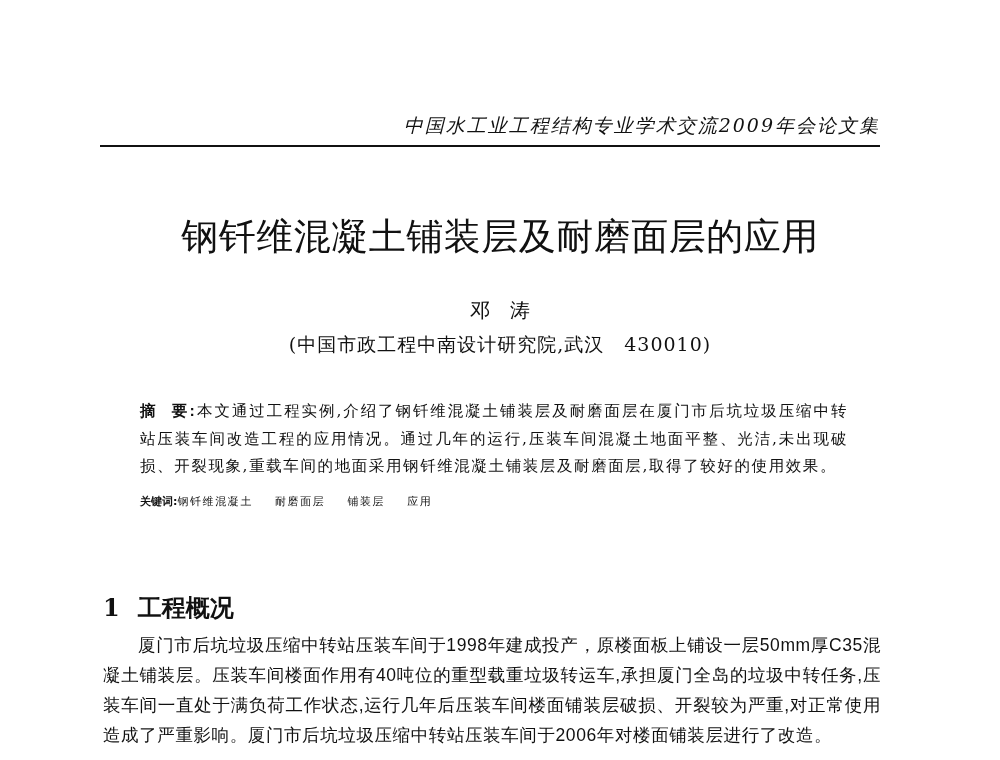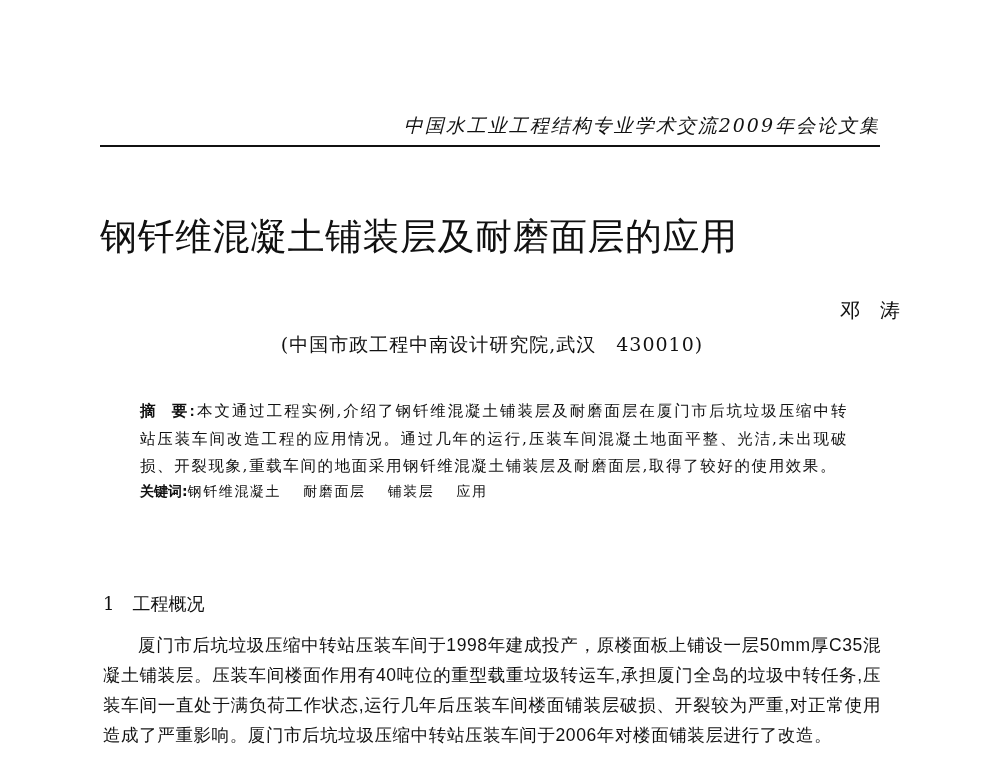--- a/index.html
+++ b/index.html
@@ -1,28 +1,28 @@
 <!DOCTYPE html>
 <html><head>
 <meta charset="utf-8">
 <style>
   html, body { margin: 0; padding: 0; background: #ffffff; }
   body { width: 1000px; height: 760px; position: relative; overflow: hidden; color: #111; font-family: "DejaVu Serif", "Liberation Serif", serif; }
   .abs { position: absolute; }
   .running-head { left: 100px; width: 780px; top: 113px; text-align: right; font-size: 19px; letter-spacing: 2px; white-space: nowrap; font-style: italic; }
   .rule { left: 100px; top: 145px; width: 780px; height: 2px; background: #111; }
-  .title { left: 100px; width: 800px; top: 212px; font-family: "DejaVu Sans", "Liberation Sans", sans-serif; font-size: 37px; letter-spacing: 0.5px; white-space: nowrap; }
-  .author { left: 100px; width: 800px; top: 297px; text-align: right; font-size: 20px; white-space: pre; }
-  .affil { left: 92px; width: 800px; top: 332px; text-align: center; font-size: 19px; letter-spacing: 1px; white-space: pre; }
+  .title { left: 100px; width: 800px; top: 212px; text-align: center; font-family: "DejaVu Sans", "Liberation Sans", sans-serif; font-size: 37px; letter-spacing: 0.5px; white-space: nowrap; }
+  .author { left: 100px; width: 800px; top: 297px; text-align: center; font-size: 20px; white-space: pre; }
+  .affil { left: 100px; width: 800px; top: 332px; text-align: center; font-size: 19px; letter-spacing: 1px; white-space: pre; }
   .abstract { left: 140px; width: 708px; top: 398px; font-size: 15.5px; line-height: 27px; letter-spacing: 1.6px; text-align: justify; }
   .abstract .lbl { font-family: Liberation Mono, monospace; font-weight: bold; letter-spacing: 0; white-space: pre; }
-  .keywords { left: 140px; top: 478px; font-size: 14px; line-height: 27px; letter-spacing: 1.6px; white-space: nowrap; }
+  .keywords { left: 140px; top: 488px; font-size: 11px; line-height: 27px; letter-spacing: 1.6px; white-space: nowrap; }
   .keywords .lbl { font-family: "DejaVu Sans", "Liberation Sans", sans-serif; font-weight: bold; letter-spacing: 0; }
   .kw { margin-right: 22px; }
-  .section-head { left: 103px; top: 592px; font-size: 18px; font-family: "DejaVu Sans", "Liberation Sans", sans-serif; font-weight: normal; white-space: pre; }
+  .section-head { left: 103px; top: 592px; font-size: 24px; font-family: "DejaVu Sans", "Liberation Sans", sans-serif; font-weight: bold; white-space: pre; }
   .section-head .num { font-family: "DejaVu Serif", "Liberation Serif", serif; margin-right: 18px; }
   .body-text { left: 103px; width: 778px; top: 630px; font-size: 17.5px; line-height: 30px; letter-spacing: 0.6px; text-align: justify; font-family: Liberation Sans, sans-serif; text-indent: 35px; }
 </style>
 </head>
 <body>
 
 <div class="abs running-head">中国水工业工程结构专业学术交流2009年会论文集</div>
 <div class="abs rule"></div>
 
 <div class="abs title">钢钎维混凝土铺装层及耐磨面层的应用</div>

